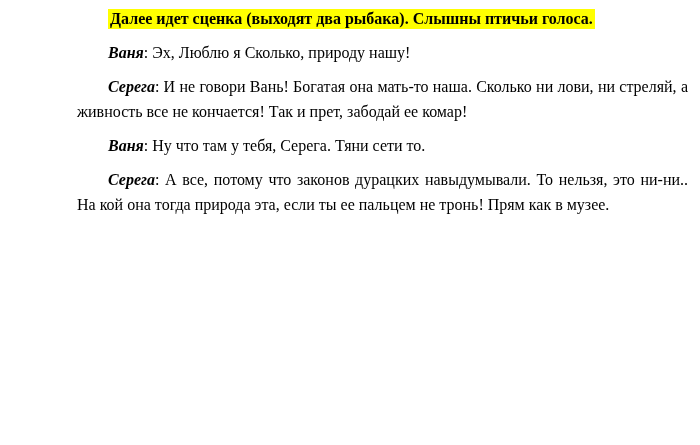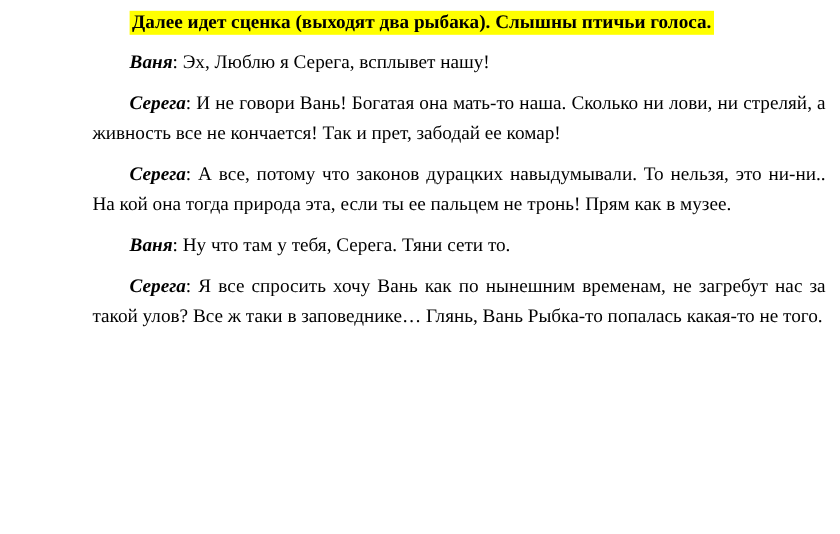--- a/index.html
+++ b/index.html
@@ -40,25 +40,24 @@
     font-style: italic;
   }
 </style>
 </head>
 <body>
 
 <div class="page" style="background: rgb(255, 255, 255); color: rgb(0, 0, 0);">
 
   <p class="stage-direction-para"><span class="highlight" style="background: rgb(255, 255, 0);">Далее идет сценка (выходят два рыбака). Слышны птичьи голоса.</span></p>
 
-  <p class="para"><span class="speaker">Ваня</span><span>: Эх, Люблю я Серега, всплывет нашу!</span></p>
+  <p class="para"><span class="speaker">Ваня</span><span>: Эх, Люблю я Сколько, природу нашу!</span></p>
 
   <p class="para"><span class="speaker">Серега</span><span>: И не говори Вань! Богатая она мать-то наша. Сколько ни лови, ни стреляй, а живность все не кончается! Так и прет, забодай ее комар!</span></p>
 
 
+  <p class="para"><span class="speaker">Ваня</span><span>: Ну что там у тебя, Серега. Тяни сети то.</span></p>
+
   <p class="para"><span class="speaker">Серега</span><span>:  А все, потому что законов дурацких навыдумывали. То нельзя, это ни-ни.. На кой она тогда природа эта, если ты ее пальцем не тронь! Прям как в музее.</span></p>
 
-  <p class="para"><span class="speaker">Ваня</span><span>: Ну что там у тебя, Серега. Тяни сети то.</span></p>
-
-  <p class="para"><span class="speaker">Серега</span><span>:  Я все спросить хочу Вань как по нынешним временам, не загребут нас за такой улов? Все ж таки в заповеднике… Глянь, Вань Рыбка-то попалась какая-то не того.</span></p>
 
 
 </div>
 
 </body></html>

